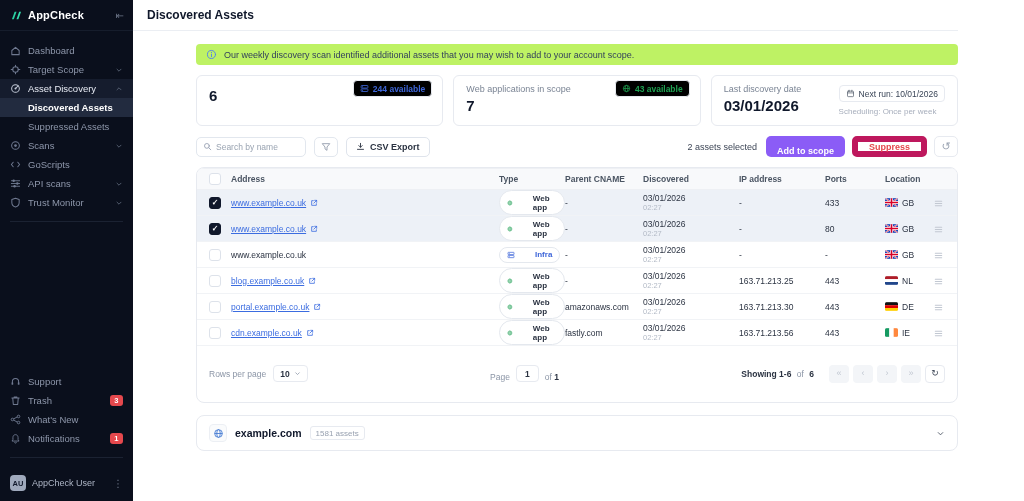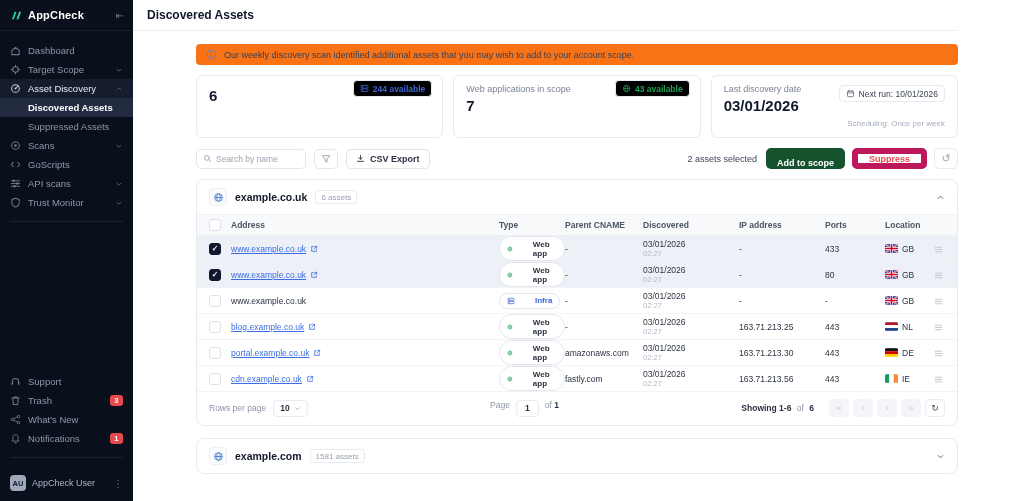--- a/index.html
+++ b/index.html
@@ -32,59 +32,59 @@
     font-size:7.5px; font-weight:bold; display:flex; align-items:center; justify-content:center; }
   .user-name { color:#AEB6C6; font-size:9px; }
   .kebab { margin-left:auto; color:#6B7487; font-size:10px; cursor:pointer; background:none; border:none; }
 
   
   .main { flex:1; display:flex; flex-direction:column; background:#fff; }
   .topbar { height:31px; border-bottom:1px solid #EBEEF3; display:flex; align-items:center; padding:0 14px; }
   .page-title { font-size:12px; font-weight:bold; color:#10182B; }
   .content { width:762px; margin:13px 0 0 63px; }
 
-  .banner { background:#f97316; border-radius:4px; padding:5px 10px; display:flex;
+  .banner { background:#bef264; border-radius:4px; padding:5px 10px; display:flex;
     align-items:center; gap:7px; font-size:9px; color:#33415C; }
   .banner .bico { width:11px; height:11px; color:#4F7FF0; flex-shrink:0; }
 
   .stats { display:flex; gap:10px; margin-top:10px; }
   .card { position:relative; flex:1; border:1px solid #E7EAF0; border-radius:6px;
     padding:8px 12px 9px; background:#fff; }
   .card-label { font-size:9px; color:#7A8494; }
   .card-value { font-size:15px; font-weight:bold; color:#10182B; margin-top:3px; }
   .avail { position:absolute; top:4px; right:10px; border:1px solid #E7EAF0; border-radius:4px;
     padding:2.5px 6px; font-size:8.5px; font-weight:bold; display:flex; gap:4px; align-items:center;
     background:#000000; cursor:pointer; }
   .avail .aico { width:9px; height:9px; }
   .avail.blue { color:#3E66D9; }
   .avail.green { color:#1EA052; }
   .card.discovery { display:flex; justify-content:space-between; }
-  .nextrun-wrap { text-align:right; }
+  .nextrun-wrap { text-align:left; }
   .nextrun { display:inline-flex; align-items:center; gap:4px; border:1px solid #E7EAF0;
     border-radius:4px; padding:2.5px 6px; font-size:8.5px; color:#3A4557; background:#fff; }
   .nextrun .cico { width:9px; height:9px; color:#5B6472; }
-  .sched { font-size:8px; color:#A7AEBC; margin-top:17px; }
+  .sched { font-size:8px; color:#A7AEBC; margin-top:5px; }
 
   .toolbar { display:flex; align-items:center; margin-top:10px; }
   .search-box { width:110px; height:20px; border:1px solid #E2E7EE; border-radius:5px;
     display:flex; align-items:center; gap:4px; padding:0 6px; background:#fff; }
   .search-box .sico { width:9px; height:9px; color:#98A2B3; flex-shrink:0; }
   .search-box input { border:none; outline:none; width:100%; font-size:8.5px; color:#333;
     background:transparent; font-family:"Liberation Sans",sans-serif; }
   .search-box input::placeholder { color:#9AA4B2; }
   .iconbtn { width:24px; height:20px; border:1px solid #E2E7EE; border-radius:5px; margin-left:8px;
     display:flex; align-items:center; justify-content:center; color:#8B95A6; background:#fff; cursor:pointer; }
   .iconbtn .fico { width:10px; height:10px; }
   .csv-btn { height:20px; border:1px solid #DFE4EC; border-radius:5px; margin-left:8px;
     display:flex; align-items:center; gap:5px; padding:0 9px; font-size:9px; font-weight:bold;
     color:#2B3342; background:#fff; cursor:pointer; }
   .csv-btn .dico { width:9px; height:9px; }
   .tb-right { margin-left:auto; display:flex; align-items:center; }
   .selected-text { font-size:9px; color:#3D4656; margin-right:9px; }
-  .btn-dark { background:#14532d; color:#fff; border:none; border-radius:5px; height:21px;
+  .btn-dark { background:#8b5cf6; color:#fff; border:none; border-radius:5px; height:21px;
     padding:10px 11px; font-size:9px; font-weight:bold; cursor:pointer; }
   .btn-suppress { background:#fff; border:6px solid #be185d; color:#E5484D; border-radius:5px;
     height:21px; padding:0 11px; font-size:9px; font-weight:bold; margin-left:7px; cursor:pointer; }
   .undo-btn { width:24px; height:21px; border:1px solid #E7EAF0; border-radius:5px; color:#9AA3B2;
     background:#fff; margin-left:7px; font-size:11px; line-height:1; cursor:pointer; }
 
   .group-card { border:1px solid #E7EAF0; border-radius:8px; margin-top:10px; background:#fff; overflow:hidden; }
   .group-card.second { margin-top:12px; }
   .group-header { display:flex; align-items:center; gap:8px; padding:8px 12px; cursor:pointer; }
   .group-icon { width:18px; height:18px; border:1px solid #ECEFF4; border-radius:4px;
@@ -125,21 +125,21 @@
   .disc-date { font-size:8.5px; line-height:1.25; }
   .disc-time { font-size:7.5px; color:#B3BAC6; line-height:1.1; }
   .flag { width:13px; height:9px; border-radius:1.5px; display:block; }
   .burger-btn { border:none; background:none; color:#C2C8D2; cursor:pointer; width:14px; height:12px; }
   .burger-btn .uico { width:11px; height:11px; }
 
   .pagebar { display:flex; align-items:center; padding:7px 12px 8px; font-size:8.5px; color:#8B95A6; }
   .rpp-chip { border:1px solid #E7EAF0; border-radius:4px; padding:2.5px 6px; margin-left:7px;
     color:#2B3342; font-weight:bold; display:inline-flex; gap:4px; align-items:center; background:#fff; cursor:pointer; }
   .rpp-chip .rchev { width:7px; height:7px; color:#8B95A6; }
-  .page-center { margin:0 auto; display:flex; align-items:flex-start; }
+  .page-center { margin:12px auto; display:flex; align-items:flex-end; }
   .page-chip { border:1px solid #E7EAF0; border-radius:4px; padding:2.5px 8px; color:#2B3342;
     font-weight:bold; margin:0 6px; background:#fff; }
   .strong { color:#2B3342; font-weight:bold; }
   .pg-btns { display:flex; align-items:center; margin-left:8px; }
   .pg-btn { width:20px; height:18px; border:none; border-radius:4px; background:#F3F5F8; color:#C2C8D2;
     margin-left:4px; font-size:9px; line-height:1; cursor:default; }
   .pg-refresh { background:#fff; border:1px solid #E7EAF0; color:#3D4656; cursor:pointer; }
   .showing-wrap span { margin-right:3px; }
 </style>
 </head>
@@ -465,32 +465,20 @@
         </button>
         <div class="tb-right">
           <span class="selected-text">2 assets selected</span>
           <button class="btn-dark">Add to scope</button>
           <button class="btn-suppress">Suppress</button>
           <button class="undo-btn">↺</button>
         </div>
       </div>
 
       <section class="group-card">
-        <div class="group-header">
-          <span class="group-icon">
-              <svg class="gico">
-                <use href="#i-globe"></use>
-              </svg>
-            </span>
-          <span class="group-name">example.co.uk</span>
-          <span class="group-badge">6 assets</span>
-          <svg class="group-chev">
-              <use href="#i-chev-up"></use>
-            </svg>
-        </div>
 
         <div class="thead">
           <div class="col-cb">
               <div class="cb"></div>
             </div>
           <div class="col-address">Address</div>
           <div class="col-type">Type</div>
           <div class="col-cname">Parent CNAME</div>
           <div class="col-disc">Discovered</div>
           <div class="col-ip">IP address</div>

